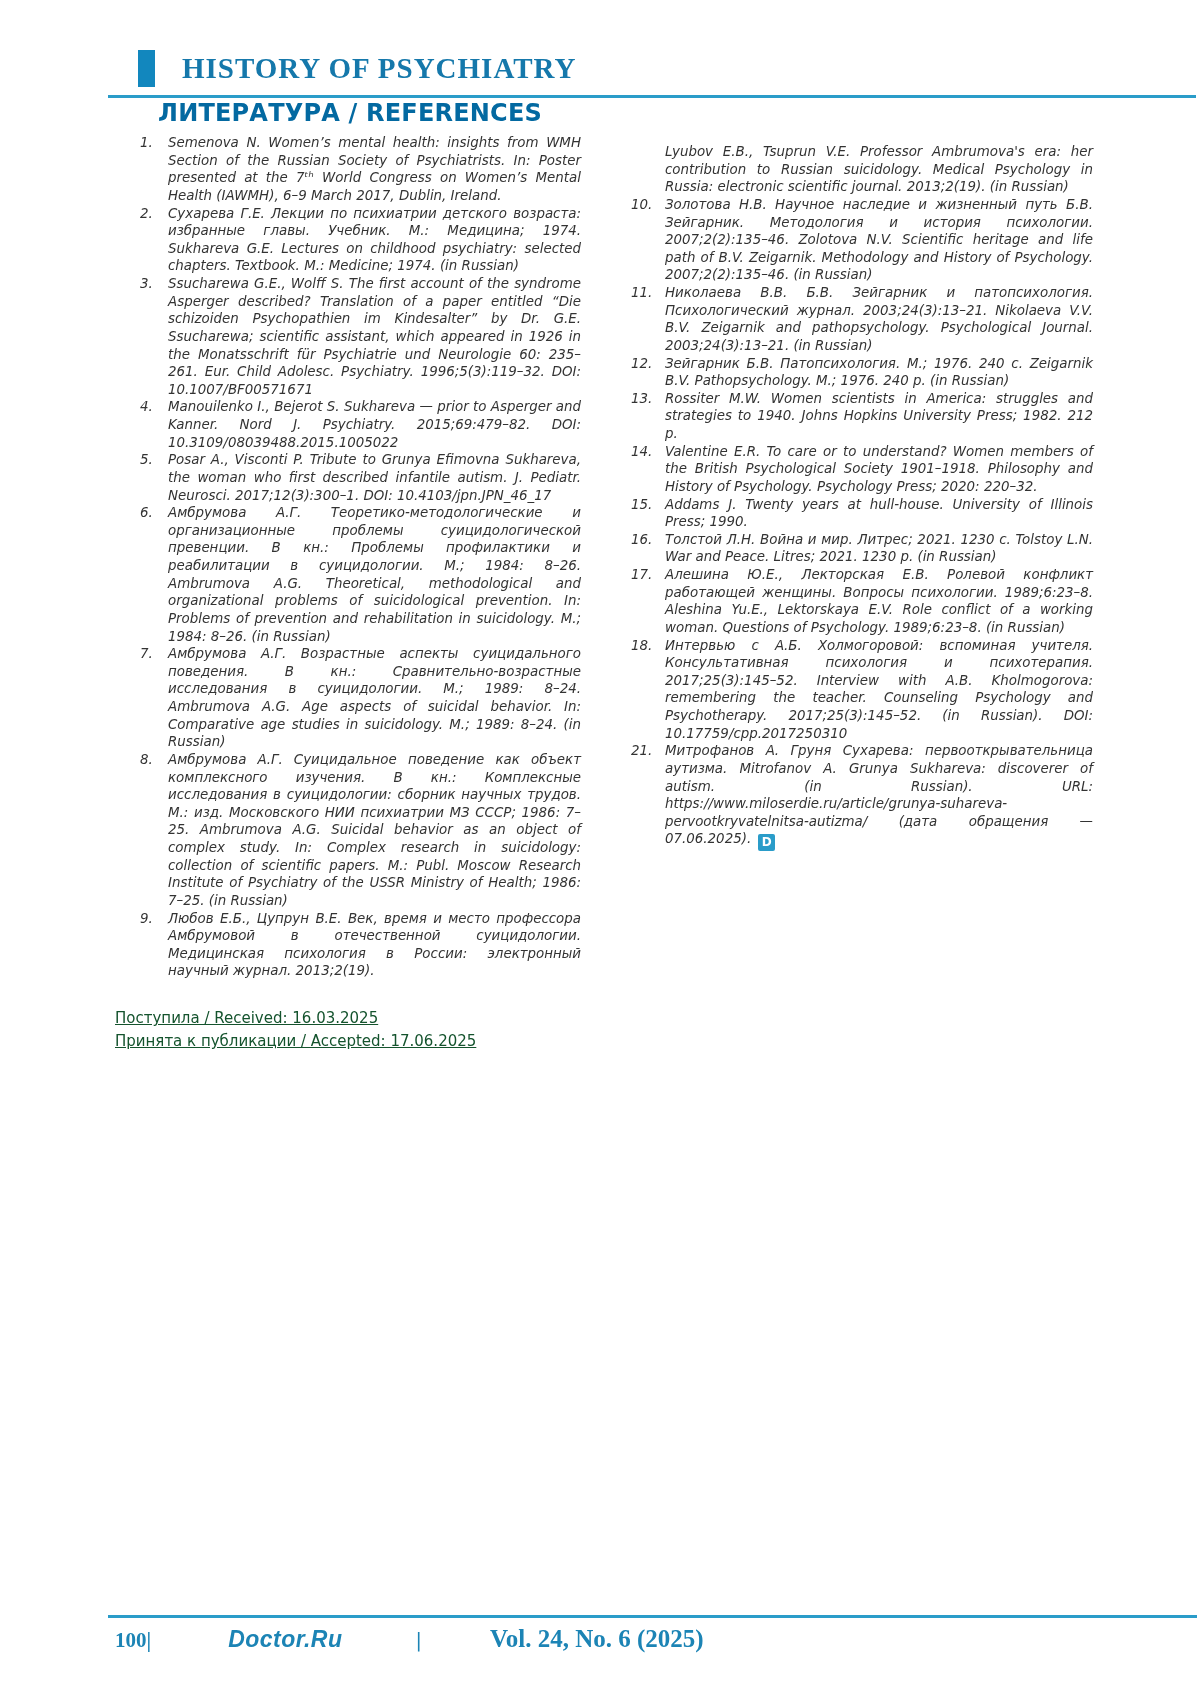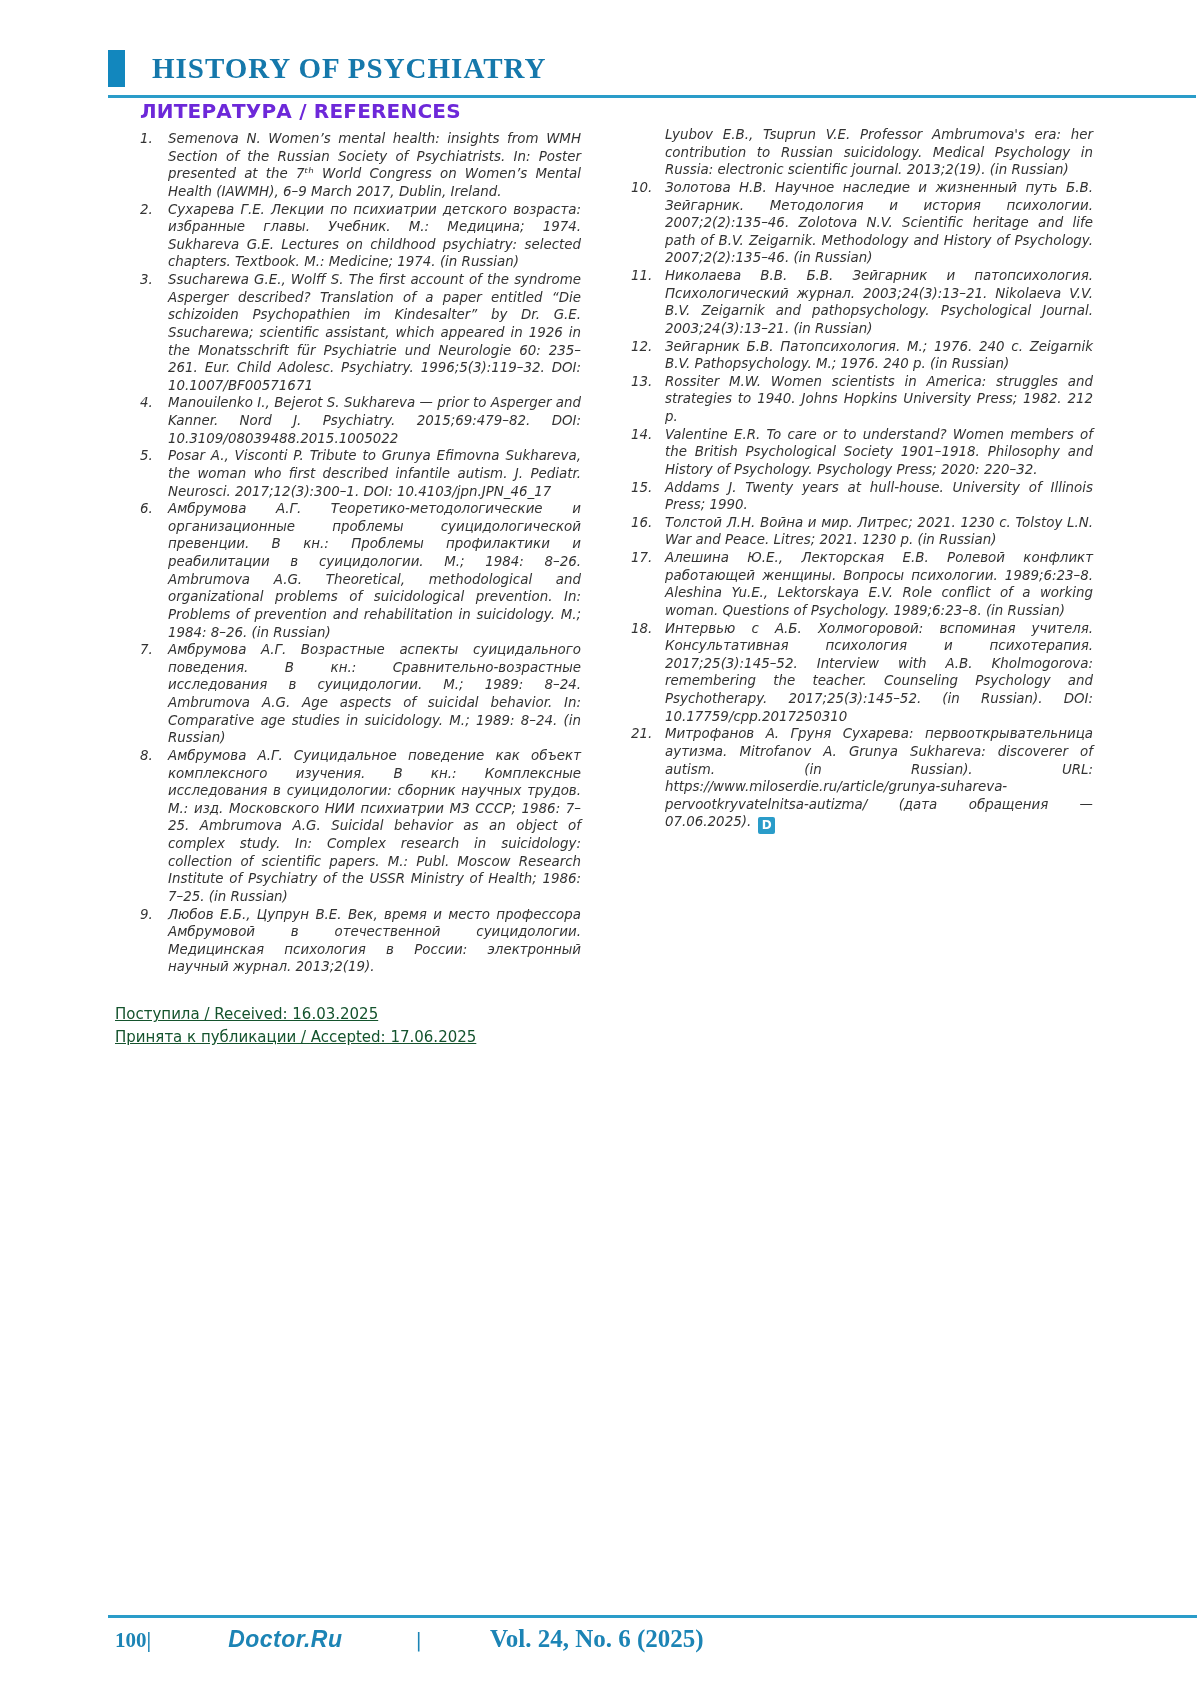--- a/index.html
+++ b/index.html
@@ -9,49 +9,49 @@
     width: 1200px;
     height: 1697px;
     background: #ffffff;
     font-family: "DejaVu Sans", sans-serif;
     color: #333333;
     overflow: hidden;
   }
 
   
   .page-header { position: absolute; top: 50px; left: 108px; right: 4px; }
-  .kicker { display: flex; align-items: center; }
+  .kicker { display: flex; align-items: center; margin-left: 30px; }
   .kicker-bar { width: 17px; height: 37px; background: #1287be; margin-right: 27px; flex: 0 0 auto; }
   .section-title {
     margin: 0;
     font-family: "Liberation Serif", serif;
     font-weight: bold;
     font-size: 29px;
     letter-spacing: 1px;
     color: #1578ab;
   }
   .header-rule { margin-top: 8px; height: 3px; background: #2a9cc9; }
 
   
   .refs-main {
     position: absolute;
     top: 99px;
     left: 115px;
     width: 978px;
     display: flex;
   }
   .col-left  { width: 466px; margin-right: 50px; flex: 0 0 auto; }
-  .col-right { width: 462px; flex: 0 0 auto; padding-top: 27px; }
+  .col-right { width: 462px; flex: 0 0 auto; padding-top: 44px; }
 
   .refs-heading {
-    margin: 0 0 7px 25px;
-    font-size: 20px;
+    margin: 0 0 7px 43px;
+    font-size: 24px;
     font-weight: bold;
     letter-spacing: 0.2px;
-    color: #6d28d9;
+    color: #0369a1;
   }
 
   .ref-list { list-style: none; margin: 0; padding: 0; font-style: italic; font-size: 13.4px; line-height: 1.315; color: #333333; }
   .col-left .ref-list { margin-left: 25px; }
   .ref-item { display: flex; }
   .ref-num { flex: 0 0 28px; }
   .col-right .ref-num { flex: 0 0 34px; }
   .ref-txt { flex: 1 1 auto; text-align: justify; }
 
   .continuation {

